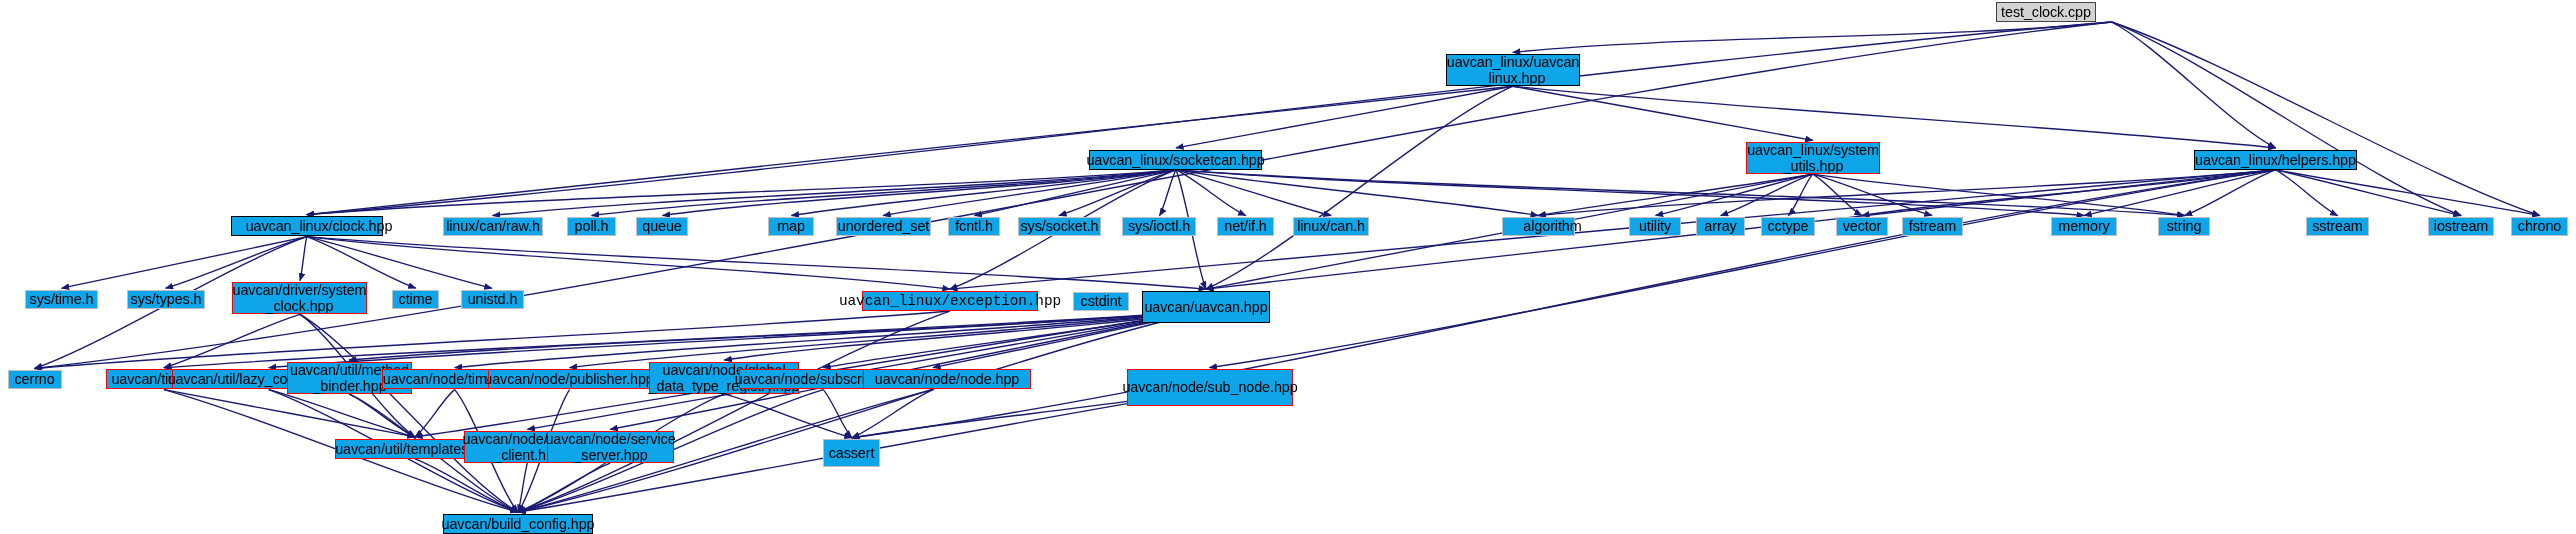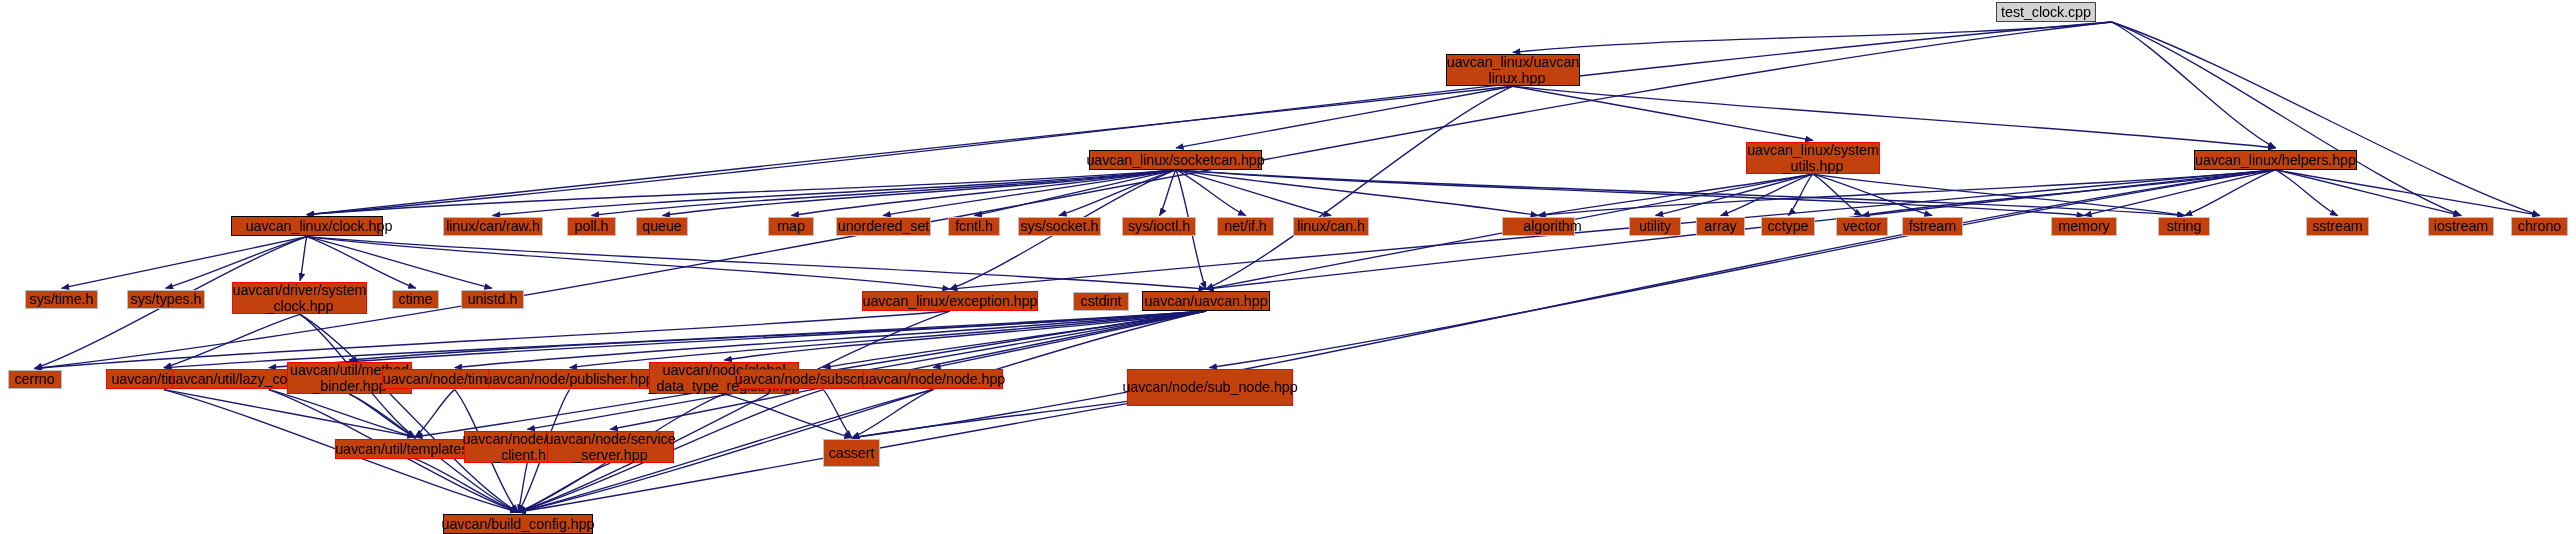--- a/index.html
+++ b/index.html
@@ -28,21 +28,21 @@
     width: 2576px;
     height: 535px;
   }
   .node {
     position: absolute;
     box-sizing: border-box;
     display: flex;
     align-items: center;
     justify-content: center;
     text-align: center;
-    background: #c2410c;
+    background: #0ea5e9;
     border: 0.8px solid #bfbfbf;
     color: #000000;
     font-size: 14.4px;
     line-height: 1.12;
     white-space: pre-line;
     letter-spacing: -0.1px;
   }
   .node.red {
     border: 1.7px solid #ff0000;
   }
@@ -187,34 +187,34 @@
       <div class="node" style="left: 2158px; top: 217px; width: 52px; height: 18.6px;">string</div>
       <div class="node" style="left: 2306px; top: 217px; width: 63px; height: 18.6px;">sstream</div>
       <div class="node" style="left: 2428px; top: 217px; width: 66px; height: 18.6px;">iostream</div>
       <div class="node" style="left: 2511px; top: 217px; width: 57px; height: 18.6px;">chrono</div>
       <div class="node" style="left: 25px; top: 290px; width: 73px; height: 18.6px;">sys/time.h</div>
       <div class="node" style="left: 127px; top: 290px; width: 78px; height: 18.6px;">sys/types.h</div>
       <div class="node red" style="left: 232px; top: 282px; width: 135px; height: 32px;">uavcan/driver/system
 _clock.hpp</div>
       <div class="node" style="left: 392px; top: 290px; width: 47px; height: 18.6px;">ctime</div>
       <div class="node" style="left: 461px; top: 290px; width: 63px; height: 18.6px;">unistd.h</div>
-      <div class="node red" style="left: 862px; top: 291px; width: 176px; height: 20px;">uavcan_linux/exception.hpp</div>
+      <div class="node red" style="left: 862px; top: 291px; width: 176px; height: 20px; font-family: Liberation Mono, monospace;">uavcan_linux/exception.hpp</div>
       <div class="node" style="left: 1073px; top: 292px; width: 56px; height: 18.6px;">cstdint</div>
-      <div class="node black" style="left: 1142px; top: 291px; width: 128px; height: 20px;">uavcan/uavcan.hpp</div>
+      <div class="node black" style="left: 1142px; top: 291px; width: 128px; height: 32px;">uavcan/uavcan.hpp</div>
       <div class="node" style="left: 7.6px; top: 370px; width: 54px; height: 18.6px;">cerrno</div>
       <div class="node red" style="left: 106px; top: 369px; width: 115px; height: 20px;">uavcan/time.hpp</div>
       <div class="node red" style="left: 172px; top: 369px; width: 193px; height: 20px;">uavcan/util/lazy_constructor.hpp</div>
       <div class="node red" style="left: 287px; top: 362px; width: 125px; height: 32px;">uavcan/util/method
 _binder.hpp</div>
       <div class="node red" style="left: 382px; top: 369px; width: 145px; height: 20px;">uavcan/node/timer.hpp</div>
       <div class="node red" style="left: 488px; top: 369px; width: 162px; height: 20px;">uavcan/node/publisher.hpp</div>
       <div class="node red" style="left: 649px; top: 362px; width: 150px; height: 32px;">uavcan/node/global
 _data_type_registry.hpp</div>
       <div class="node red" style="left: 739px; top: 369px; width: 169px; height: 20px;">uavcan/node/subscriber.hpp</div>
-      <div class="node red" style="left: 863px; top: 369px; width: 140px; height: 20px;">uavcan/node/node.hpp</div>
+      <div class="node red" style="left: 863px; top: 369px; width: 168px; height: 20px;">uavcan/node/node.hpp</div>
       <div class="node red" style="left: 1127px; top: 369px; width: 166px; height: 37px;">uavcan/node/sub_node.hpp</div>
       <div class="node red" style="left: 335px; top: 439px; width: 161px; height: 20px;">uavcan/util/templates.hpp</div>
       <div class="node red" style="left: 464px; top: 431px; width: 127px; height: 32px;">uavcan/node/service
 _client.hpp</div>
       <div class="node red" style="left: 547px; top: 431px; width: 127px; height: 32px;">uavcan/node/service
 _server.hpp</div>
       <div class="node" style="left: 823px; top: 439px; width: 57px; height: 28px;">cassert</div>
       <div class="node black" style="left: 443px; top: 514px; width: 150px; height: 20px;">uavcan/build_config.hpp</div>
     </div>
 </div>

